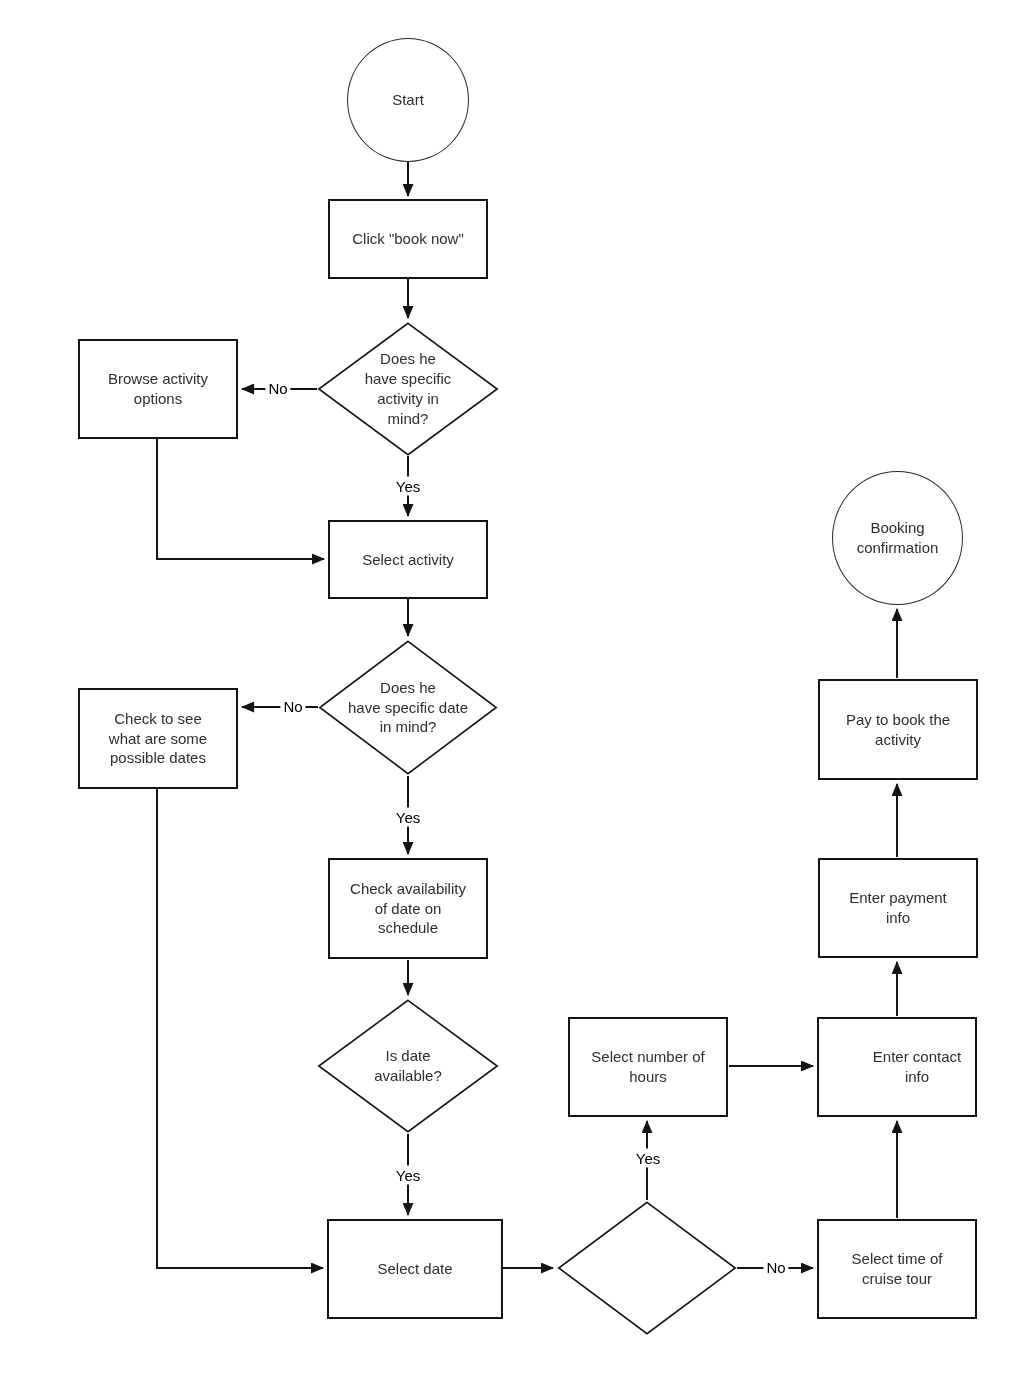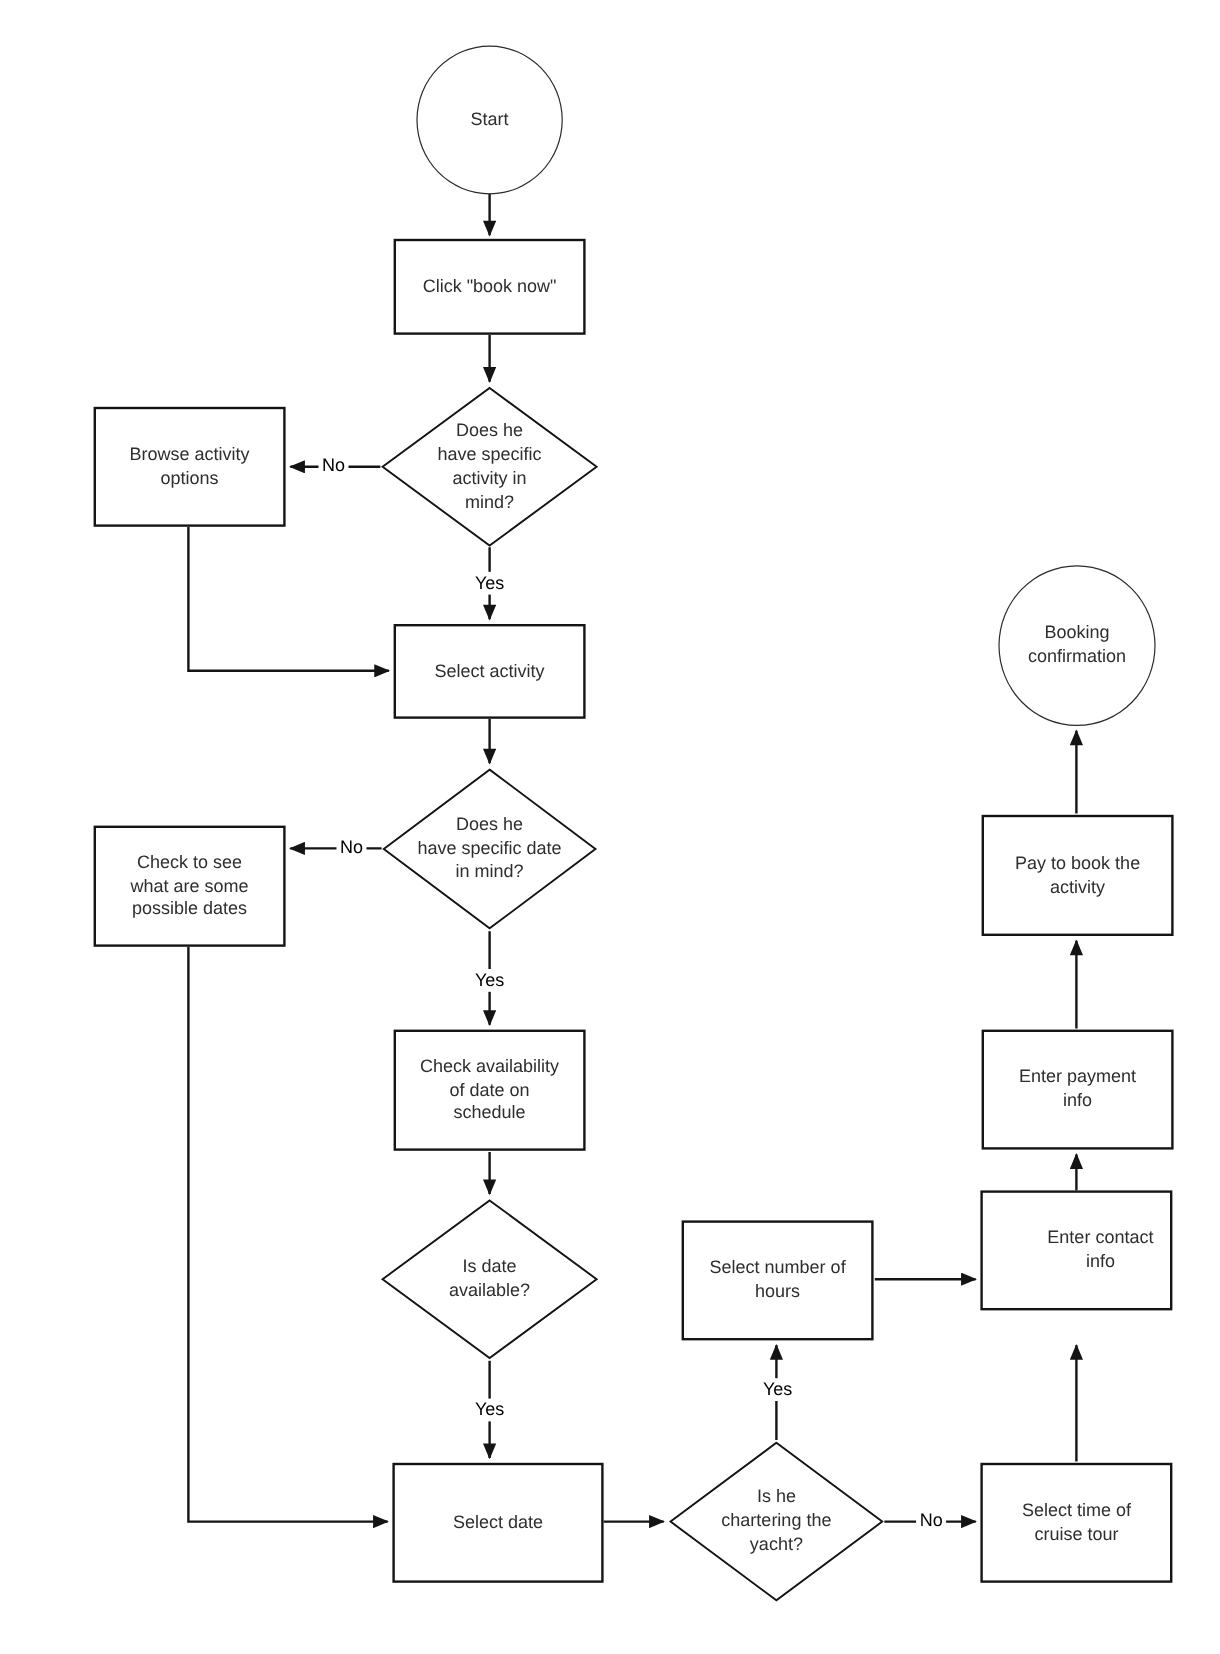--- a/index.html
+++ b/index.html
@@ -165,31 +165,28 @@
   </div>
 
   <div class="node rect" style="left:327px; top:1219px; width:176px; height:100px;">
     <span class="node-label">Select date</span>
   </div>
 
   <div class="node diamond" style="left:557px; top:1201px; width:180px; height:134px;">
     <svg viewBox="0 0 100 100" preserveAspectRatio="none">
       <polygon points="50,1 99,50 50,99 1,50" fill="#ffffff" stroke="#141414" stroke-width="1.6" vector-effect="non-scaling-stroke"></polygon>
     </svg>
-    <span class="dlabel">Is he
-chartering the
-yacht?</span>
   </div>
 
   <div class="node rect" style="left:568px; top:1017px; width:160px; height:100px;">
     <span class="node-label">Select number of
 hours</span>
   </div>
 
-  <div class="node rect" style="left:817px; top:992px; width:160px; height:100px;padding-left:40px;">
+  <div class="node rect" style="left:817px; top:1017px; width:160px; height:100px;padding-left:40px;">
     <span class="node-label">Enter contact info</span>
   </div>
 
   <div class="node rect" style="left:817px; top:1219px; width:160px; height:100px;">
     <span class="node-label">Select time of
 cruise tour</span>
   </div>
 
   <div class="node rect" style="left:818px; top:858px; width:160px; height:100px;">
     <span class="node-label">Enter payment

